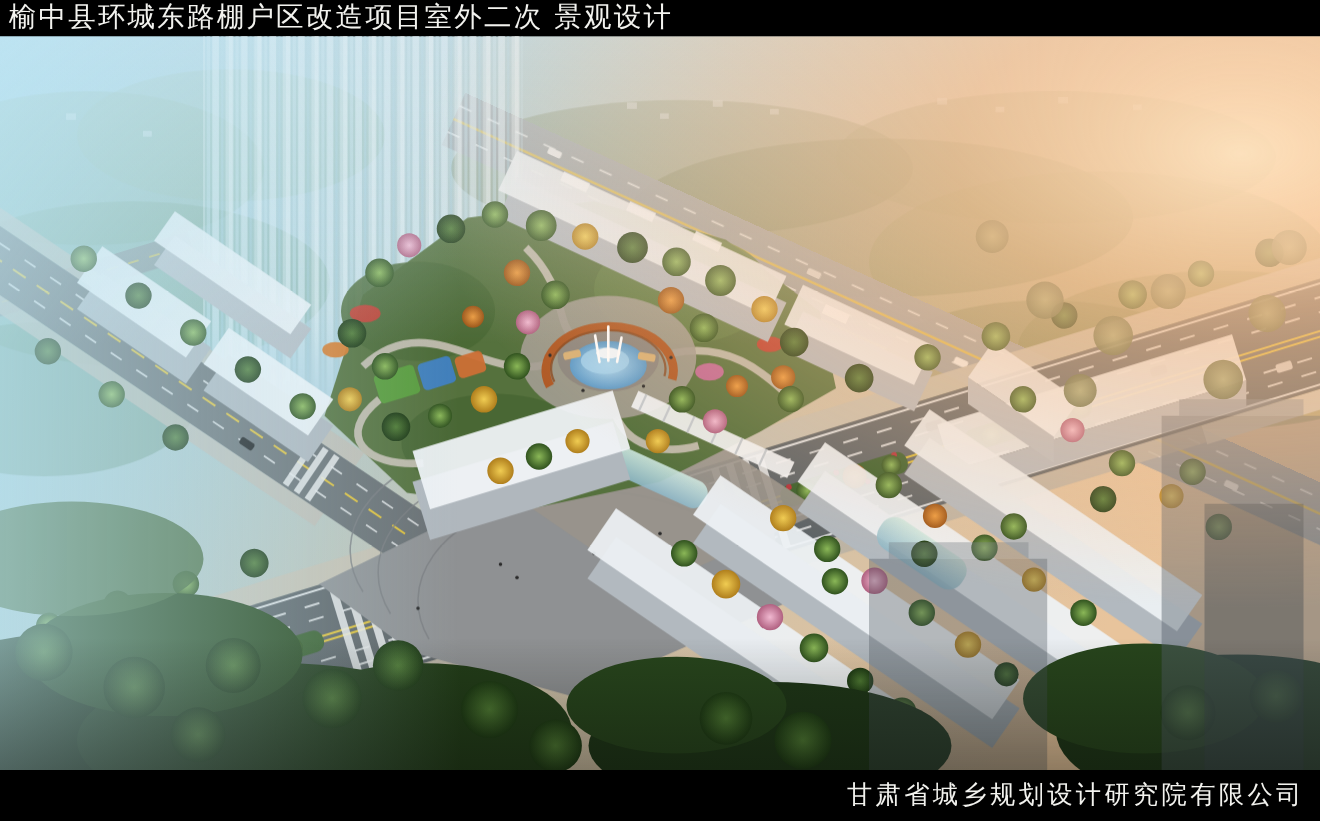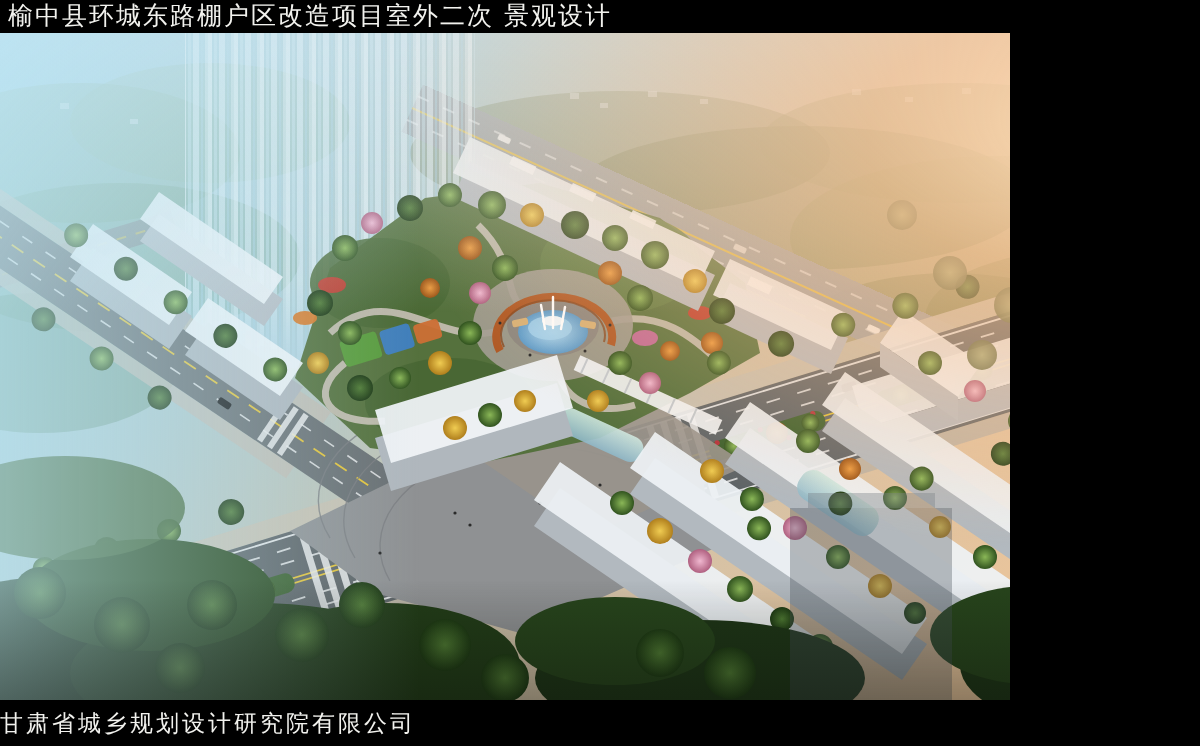--- a/index.html
+++ b/index.html
@@ -1,20 +1,20 @@
 <!DOCTYPE html>
 <html><head>
 <meta charset="utf-8">
 <style>
   html,body{margin:0;padding:0;background:#000;}
-  .poster{width:1010px;height:746px;position:relative;background:#000;overflow:hidden;
+  .poster{width:1200px;height:746px;position:relative;background:#000;overflow:hidden;
           font-family:"DejaVu Serif","Liberation Serif",serif;}
   .bar{position:absolute;left:0;width:1200px;background:#000;color:#f2f2ee;overflow:hidden;}
   .bar-top{top:0;height:33px;line-height:32px;font-size:25px;letter-spacing:2px;padding-left:8px;box-sizing:border-box;}
-  .bar-bottom{bottom:0;height:46px;line-height:46px;font-size:23px;letter-spacing:3px;text-align:left;padding-right:14px;box-sizing:border-box;}
+  .bar-bottom{bottom:0;height:46px;line-height:46px;font-size:23px;letter-spacing:3px;text-align:right;padding-right:14px;box-sizing:border-box;}
   .render{position:absolute;top:33px;left:0;width:1200px;height:667px;}
   svg{display:block;}
 </style>
 </head>
 <body>
 
 <div class="poster">
 
   <div class="bar bar-top">
     <span>榆中县环城东路棚户区改造项目室外二次 景观设计</span>

